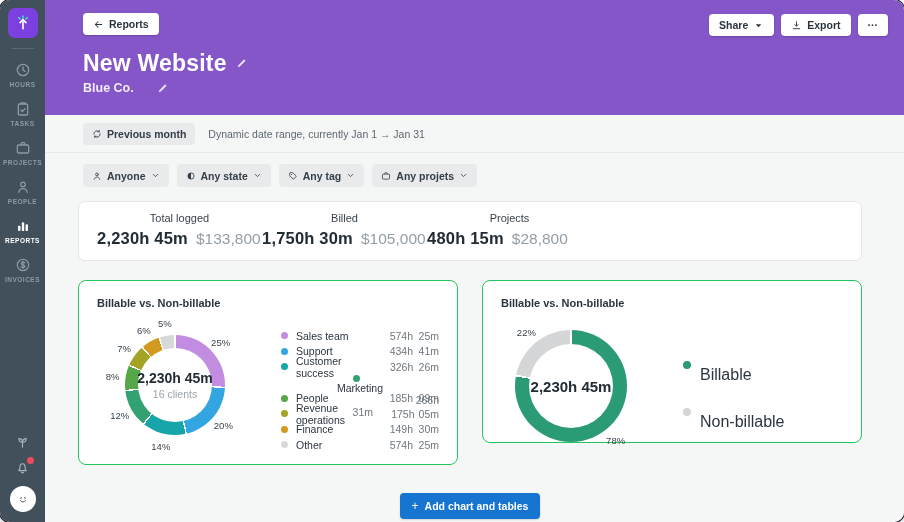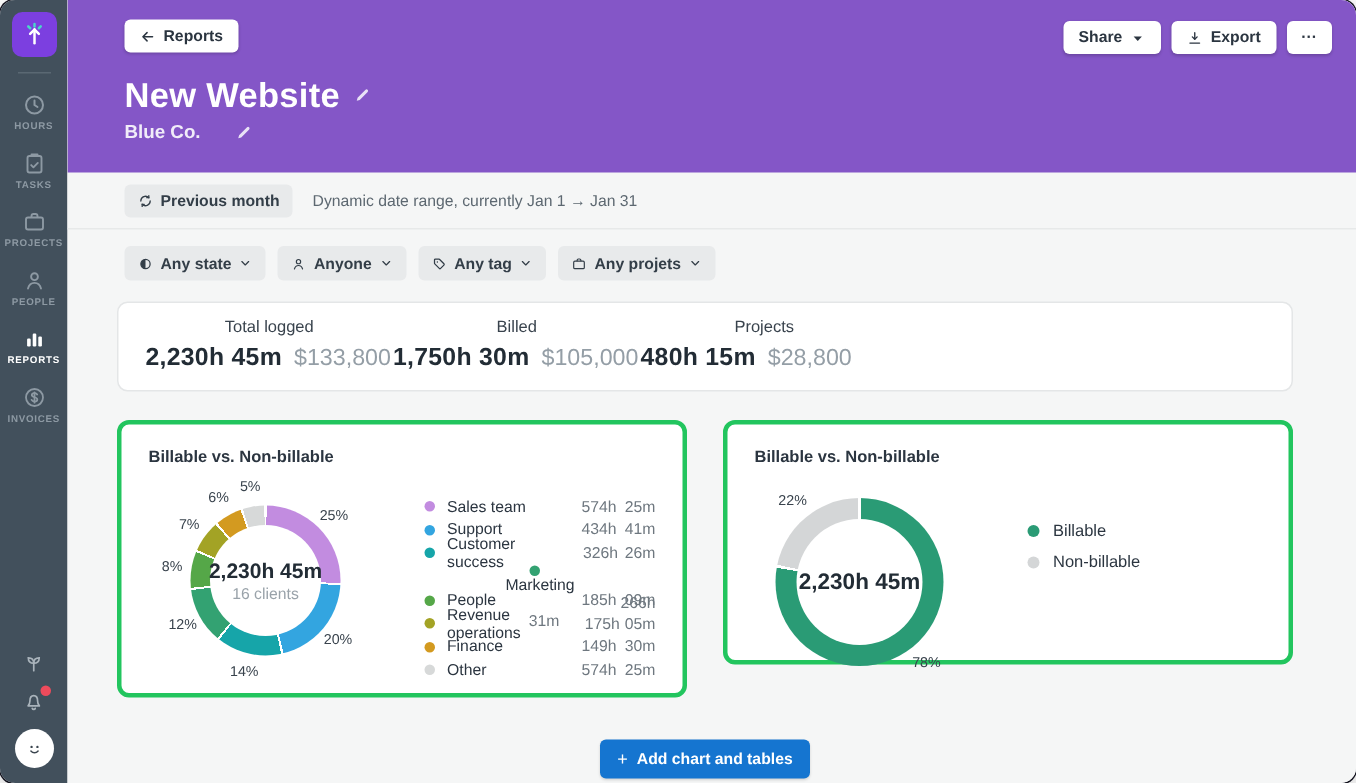--- a/index.html
+++ b/index.html
@@ -85,21 +85,21 @@
     padding:10px 18px 12px; display:flex;
   }
   .stat-col { width:165px;text-align:center; }
   .stat-label { font-size:11px; color:#39434d; }
   .stat-vals { margin-top:5px; display:flex; align-items:baseline; gap:8px; }
   .stat-hours { font-size:16.5px; font-weight:bold; color:#222c35; letter-spacing:.2px; }
   .stat-amount { font-size:15.5px; color:#949ea6; }
 
   .charts-row { display:flex; gap:24px; margin-top:19px; align-items:flex-start; }
   .card {
-    background:#fff; border:3px solid #22c55e; border-radius:8px;
+    background:#fff; border:1px solid #22c55e; border-radius:8px;
     width:380px; padding:16px 18px;
   }
   .card-title { font-size:11px; font-weight:bold; color:#2b3540; }
   .card-body { display:flex; }
 
   
   .donut { position:relative; flex:0 0 auto; }
   .donut .ring { position:absolute; inset:0; border-radius:50%; }
   .donut .hole {
     position:absolute; background:#fff; border-radius:50%;
@@ -121,21 +121,21 @@
   .legend { display:flex; flex-direction:column; }
   .lg-row { display:flex; align-items:center; }
   .lg-dot { width:7px; height:7px; border-radius:50%; flex:0 0 7px; margin-right:8px; }
   .lg-name { font-size:10.5px; color:#2b3540; }
   .lg-hours { margin-left:auto; width:32px; text-align:right; font-size:10.5px; color:#6e777f; }
   .lg-mins  { width:26px; text-align:right; font-size:10.5px; color:#6e777f; }
 
   .legend-simple { display:flex; flex-direction:column; gap:9px; }
   .lgs-row { display:flex; align-items:center; gap:9px; }
   .lgs-dot { width:8px; height:8px; border-radius:50%; }
-  .lgs-name { font-size:11px; color:#2b3540; }
+  .lgs-name { font-size:16px; color:#2b3540;margin-top:20px; }
 
   .add-row { text-align:center; margin-top:28px; }
   .btn-blue {
     display:inline-flex; align-items:center; gap:6px; background:#1575d0; color:#fff;
     border:none; border-radius:4px; padding:6px 12px; font-size:10.5px; font-weight:bold;
     cursor:pointer; font-family:inherit; box-shadow:0 1px 2px rgba(0,0,0,.15);
   }
   .btn-blue .plus { font-size:12px; font-weight:normal; }
 </style>
 </head>
@@ -294,40 +294,40 @@
             <path d="M6.7 20.6v-3.3H10"></path>
         </svg>
         <span>Previous month</span>
       </button>
       <span class="date-desc">Dynamic date range, currently Jan 1 → Jan 31</span>
     </div>
 
     <div class="filterrow" id="filter-row">
         <button class="chip">
           <span style="display:inline-flex;">
+            <svg viewBox="0 0 24 24" fill="none" stroke="currentColor" stroke-width="1.9" stroke-linecap="round">
+              <circle cx="12" cy="8.2" r="3.4"></circle>
+              <path d="M5.5 20c1-3.8 3.5-5.6 6.5-5.6s5.5 1.8 6.5 5.6"></path>
+            </svg>
+          </span>
+          <span>Anyone</span>
+          <span style="display:inline-flex;">
+            <svg viewBox="0 0 24 24" fill="none" stroke="currentColor" stroke-width="2.2" stroke-linecap="round" stroke-linejoin="round" style="width:9px;height:9px;">
+              <path d="M6 9l6 6 6-6"></path>
+            </svg>
+          </span>
+        </button>
+        <button class="chip">
+          <span style="display:inline-flex;">
             <svg viewBox="0 0 24 24">
               <circle cx="12" cy="12" r="7.4" fill="none" stroke="currentColor" stroke-width="2"></circle>
               <path d="M12 4.6a7.4 7.4 0 000 14.8z" fill="currentColor"></path>
             </svg>
           </span>
           <span>Any state</span>
-          <span style="display:inline-flex;">
-            <svg viewBox="0 0 24 24" fill="none" stroke="currentColor" stroke-width="2.2" stroke-linecap="round" stroke-linejoin="round" style="width:9px;height:9px;">
-              <path d="M6 9l6 6 6-6"></path>
-            </svg>
-          </span>
-        </button>
-        <button class="chip">
-          <span style="display:inline-flex;">
-            <svg viewBox="0 0 24 24" fill="none" stroke="currentColor" stroke-width="1.9" stroke-linecap="round">
-              <circle cx="12" cy="8.2" r="3.4"></circle>
-              <path d="M5.5 20c1-3.8 3.5-5.6 6.5-5.6s5.5 1.8 6.5 5.6"></path>
-            </svg>
-          </span>
-          <span>Anyone</span>
           <span style="display:inline-flex;">
             <svg viewBox="0 0 24 24" fill="none" stroke="currentColor" stroke-width="2.2" stroke-linecap="round" stroke-linejoin="round" style="width:9px;height:9px;">
               <path d="M6 9l6 6 6-6"></path>
             </svg>
           </span>
         </button>
         <button class="chip">
           <span style="display:inline-flex;">
             <svg viewBox="0 0 24 24" fill="none" stroke="currentColor" stroke-width="2" stroke-linejoin="round">
               <path d="M4 5.5A1.5 1.5 0 015.5 4h5.3c.4 0 .78.16 1.06.44l7.2 7.2a1.5 1.5 0 010 2.12l-5.3 5.3a1.5 1.5 0 01-2.12 0l-7.2-7.2A1.5 1.5 0 014 10.8z"></path>

